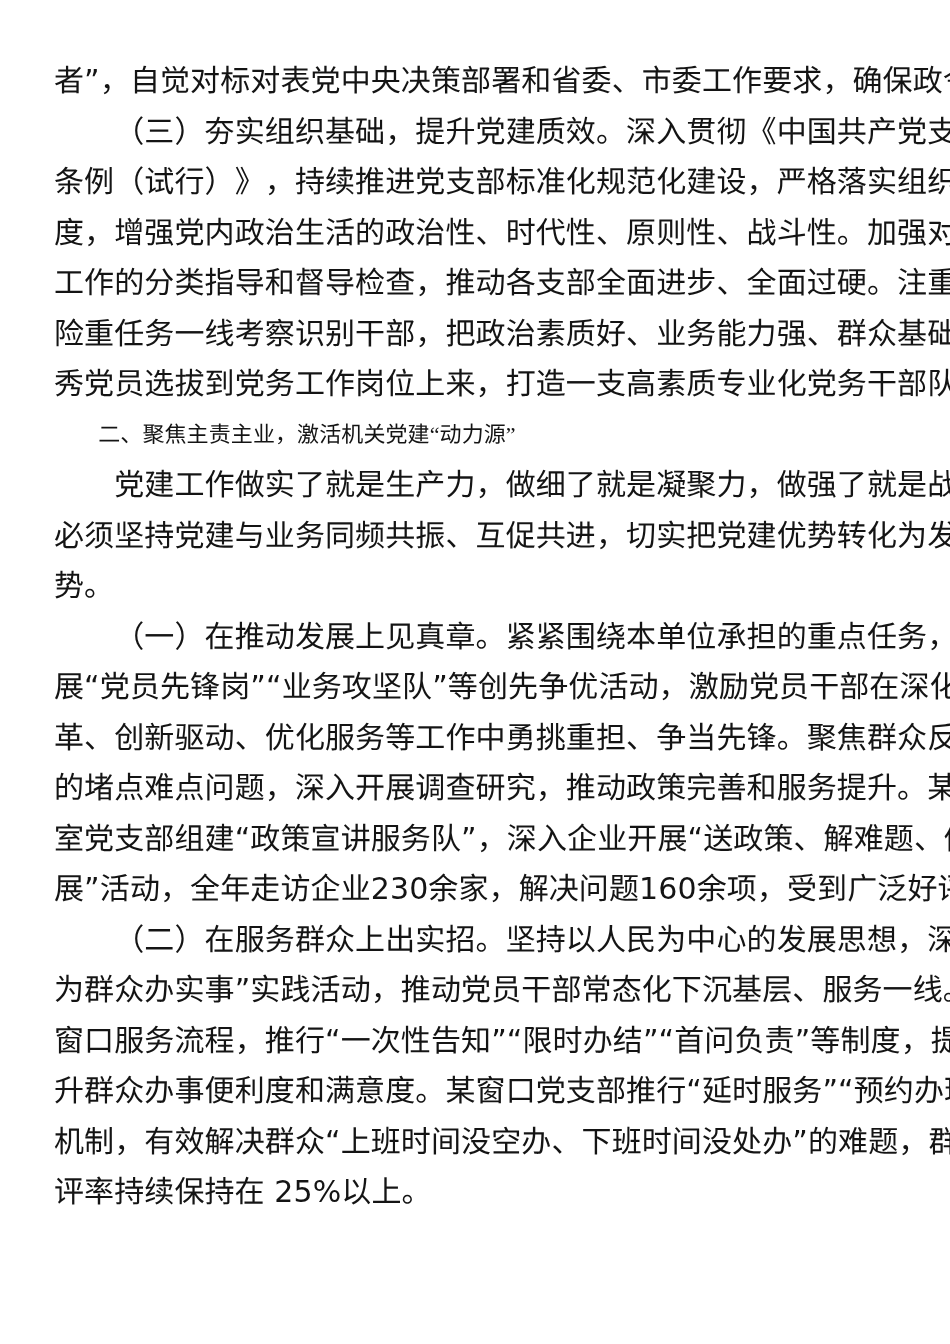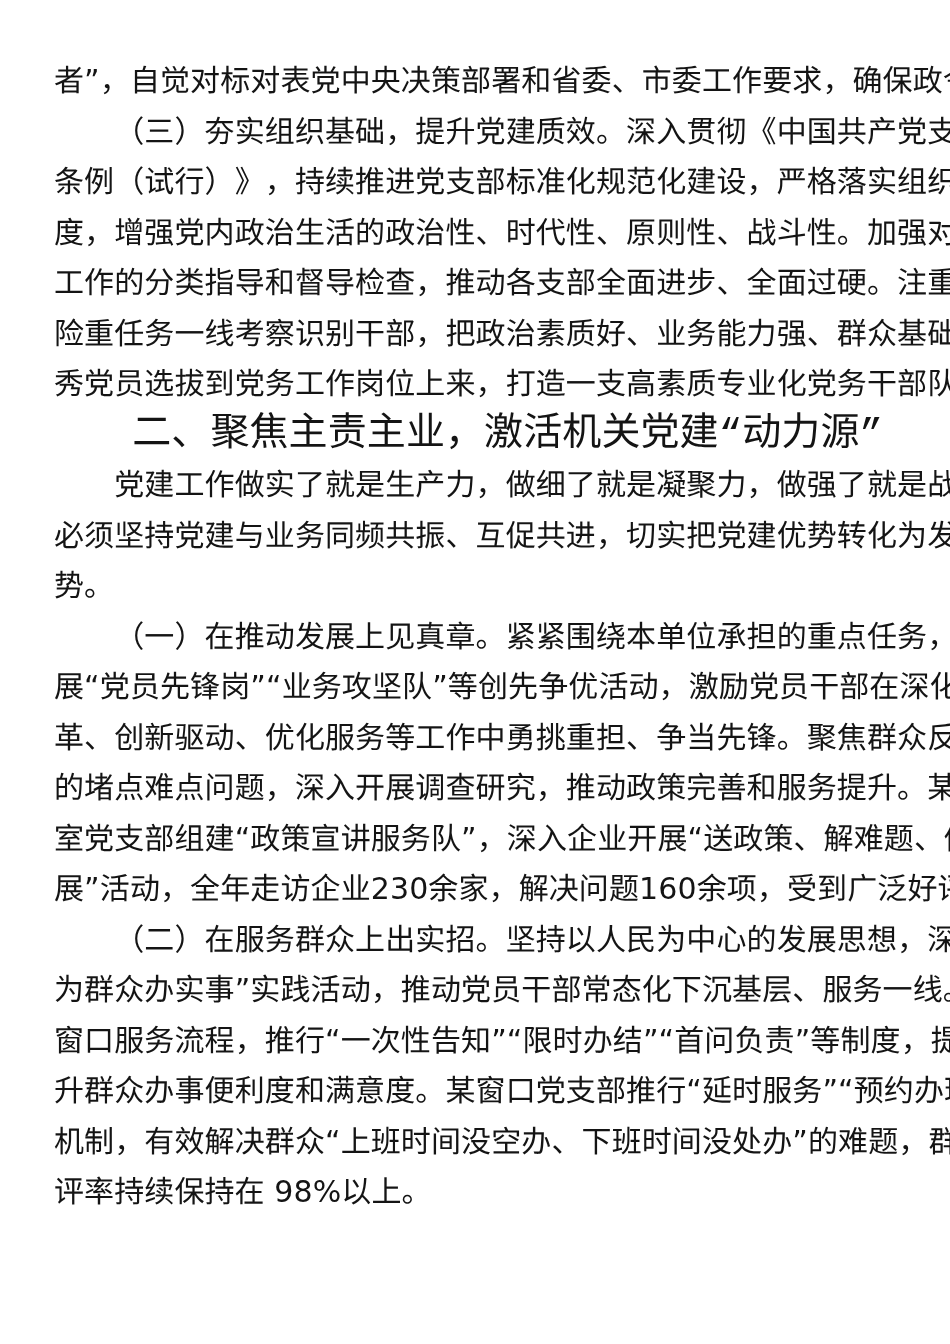--- a/index.html
+++ b/index.html
@@ -45,23 +45,23 @@
   }
 
   
   .line.body {
     font-family: "DejaVu Sans", "Liberation Sans", sans-serif;
     font-weight: 400;
   }
 
   
   .line.heading {
-    font-family: Liberation Mono, monospace;
+    font-family: Liberation Serif, serif;
     font-weight: 400;
-    font-size: 39px;
+    font-size: 22px;
   }
 
   
   .line.justify {
     display: flex;
     justify-content: space-between;
     white-space: normal;
   }
   .line.justify > span {
     display: inline-block;
@@ -727,15 +727,15 @@
         <span>没</span>
         <span>处</span>
         <span>办</span>
         <span>”</span>
         <span>的</span>
         <span>难</span>
         <span>题</span>
         <span>，</span>
         <span>群</span>
       </div>
-      <div class="line body">评率持续保持在 98%以上。</div>
+      <div class="line body">评率持续保持在 25%以上。</div>
     </div>
 </div>
 
 </body></html>

